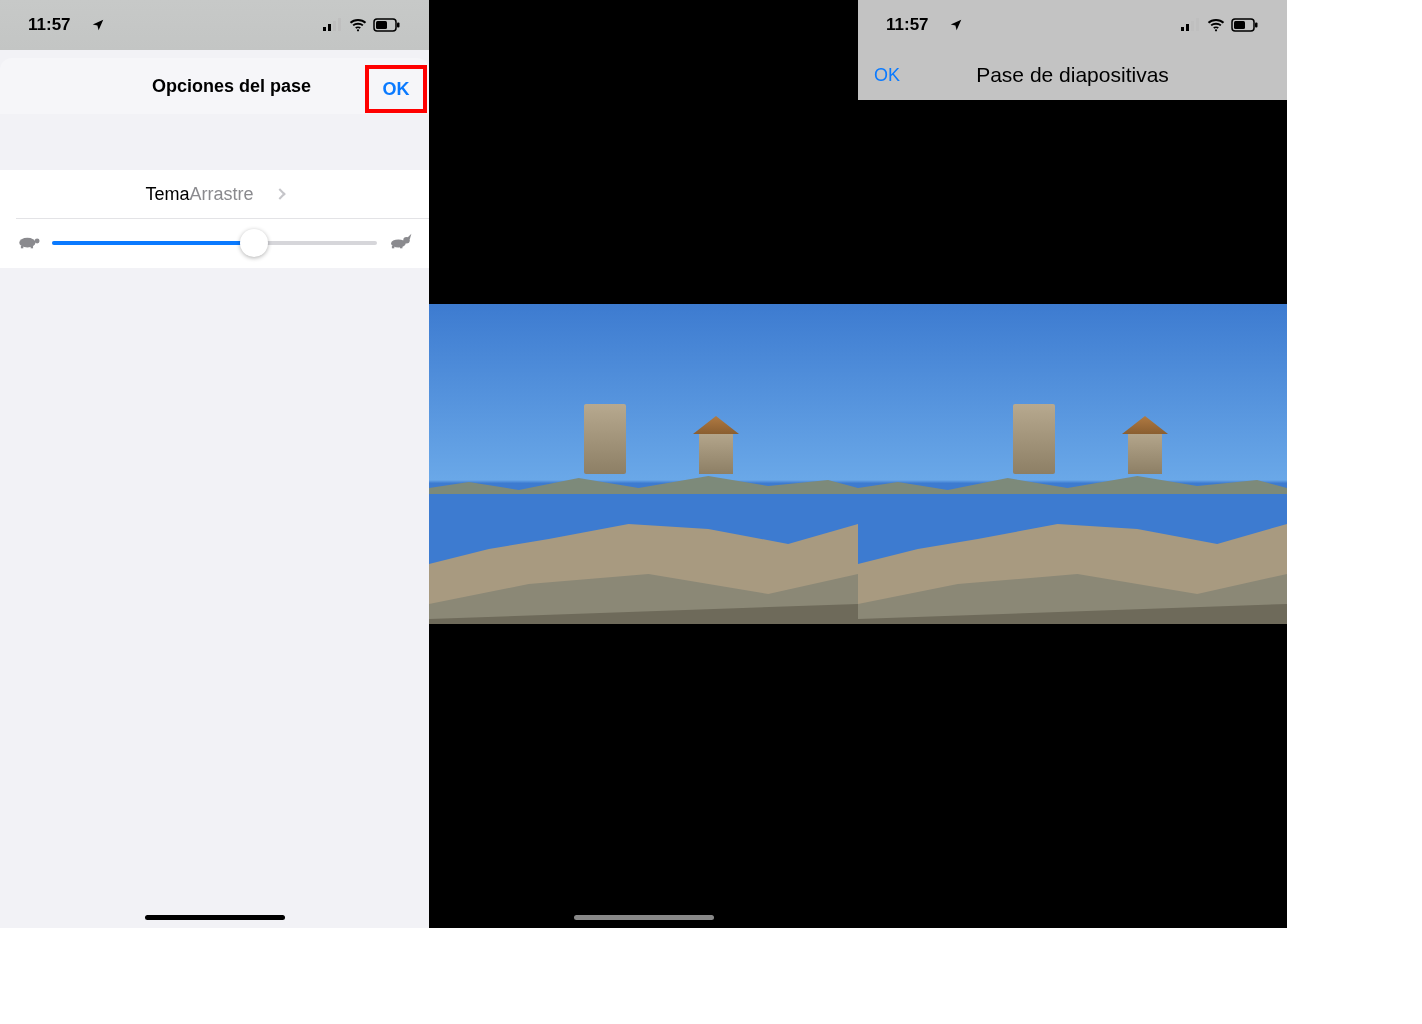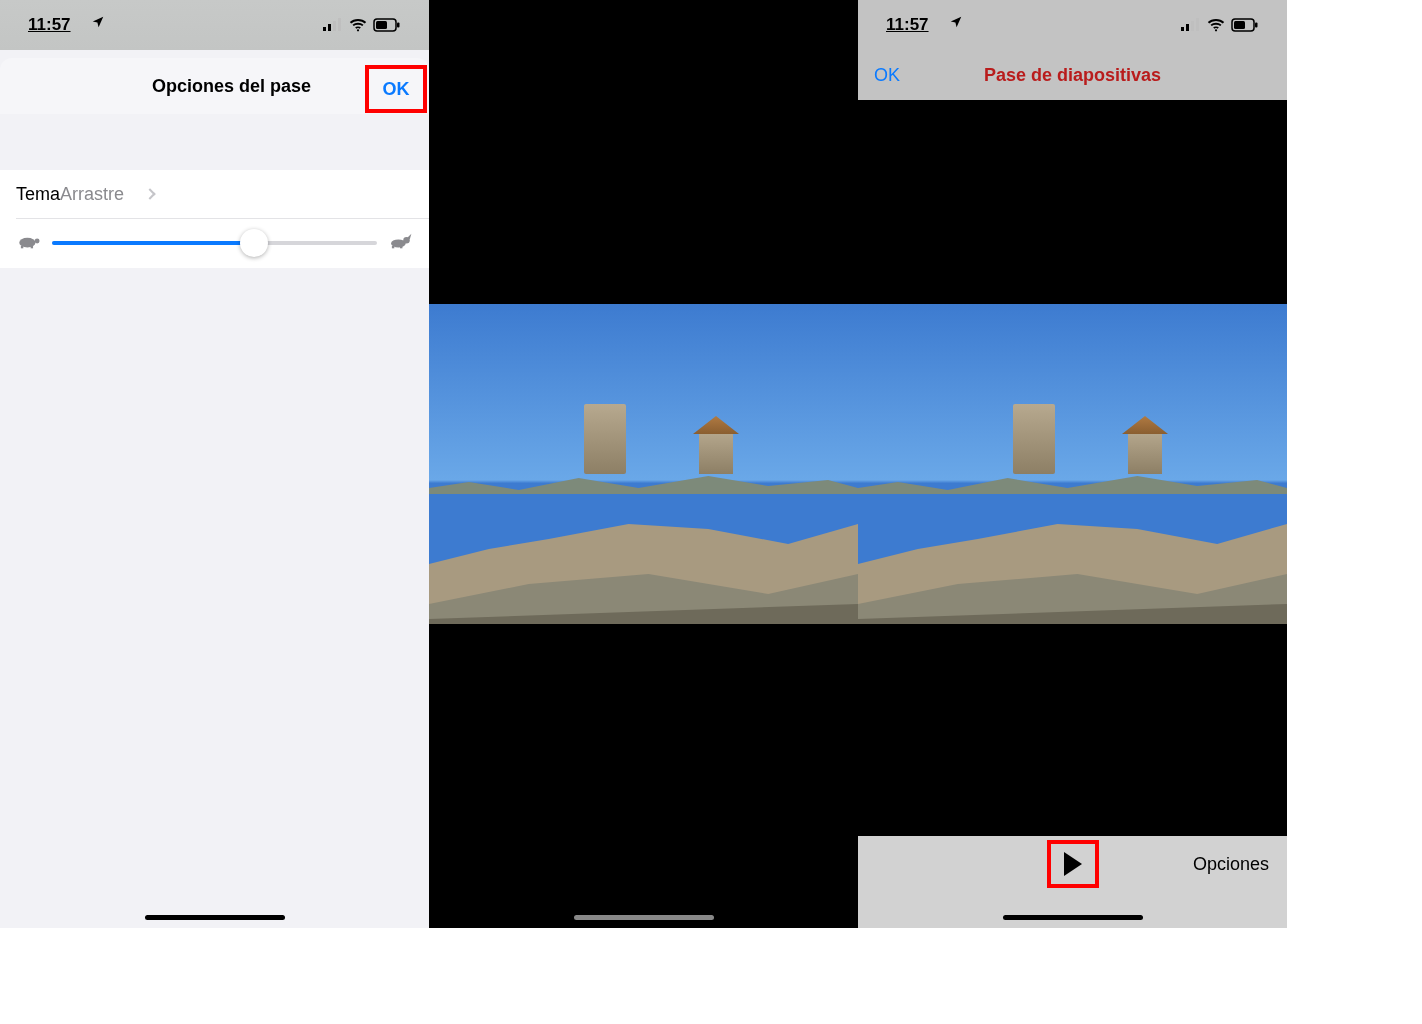--- a/index.html
+++ b/index.html
@@ -24,21 +24,21 @@
   .status-bar {
     height: 50px;
     display: flex;
     align-items: center;
     justify-content: space-between;
     padding: 0 28px 0 28px;
     font-weight: 600;
     font-size: 17px;
     color: #000;
   }
-  .status-left { display: flex; align-items: flex-start; gap: 20px; text-decoration: underline; }
+  .status-left { display: flex; align-items: center; gap: 20px; }
   .status-right { display: flex; align-items: center; gap: 6px; }
   .loc-icon svg { display:block; }
   .signal, .wifi, .battery { display: inline-flex; align-items: center; }
 
   
   .pane1 .status-bar { background: linear-gradient(#c7c9c8,#c3c5c4); }
   .sheet {
     background: #f2f2f6;
     border-top-left-radius: 12px;
     border-top-right-radius: 12px;
@@ -76,21 +76,21 @@
     align-items:center;
     justify-content:center;
   }
   .sheet-gap { height: 56px; background:#f2f2f6; }
   .list {
     background: #fff;
   }
   .row {
     display: flex;
     align-items: center;
-    justify-content: flex-start;
+    justify-content: center;
     padding: 0 16px;
     height: 48px;
     position: relative;
   }
   .row + .row::before {
     content: "";
     position: absolute;
     left: 16px; right: 0; top: 0;
     height: 1px;
     background: #e3e3e6;
@@ -215,21 +215,21 @@
     z-index: 5;
   }
   .pane3-header {
     position: relative;
     height: 50px;
     background:#c3c3c3;
     display:flex;
     align-items:center;
     justify-content:center;
   }
-  .pane3-title { font-size:18px; font-weight:700; color:#b91c1c; }
+  .pane3-title { font-size:21px; font-weight:400; color:#000000; }
   .pane3-ok {
     position:absolute;
     left: 16px;
     color:#0a7aff;
     font-size:18px;
     font-weight:500;
   }
   .pane3-toolbar {
     position:absolute;
     left:0; right:0; bottom:0;
@@ -422,20 +422,13 @@
     <div class="tower2"></div>
     <div class="wall">
       <svg viewBox="0 0 430 170" preserveAspectRatio="none">
         <path d="M0 170 L0 110 L60 95 L120 85 L200 70 L280 75 L360 90 L430 70 L430 170 Z" fill="#a89a80"></path>
         <path d="M0 170 L0 150 L100 130 L220 120 L340 140 L430 120 L430 170 Z" fill="#8b8876"></path>
         <path d="M0 170 L0 165 L430 150 L430 170 Z" fill="#6e6a5a"></path>
       </svg>
     </div>
   </div>
 
-  <div class="pane3-toolbar">
-    <div class="play-wrap red-highlight">
-      <span class="play-icon"></span>
-    </div>
-    <span class="options-btn">Opciones</span>
-    <div class="home-indicator"></div>
-  </div>
 </div>
 
 </body></html>

